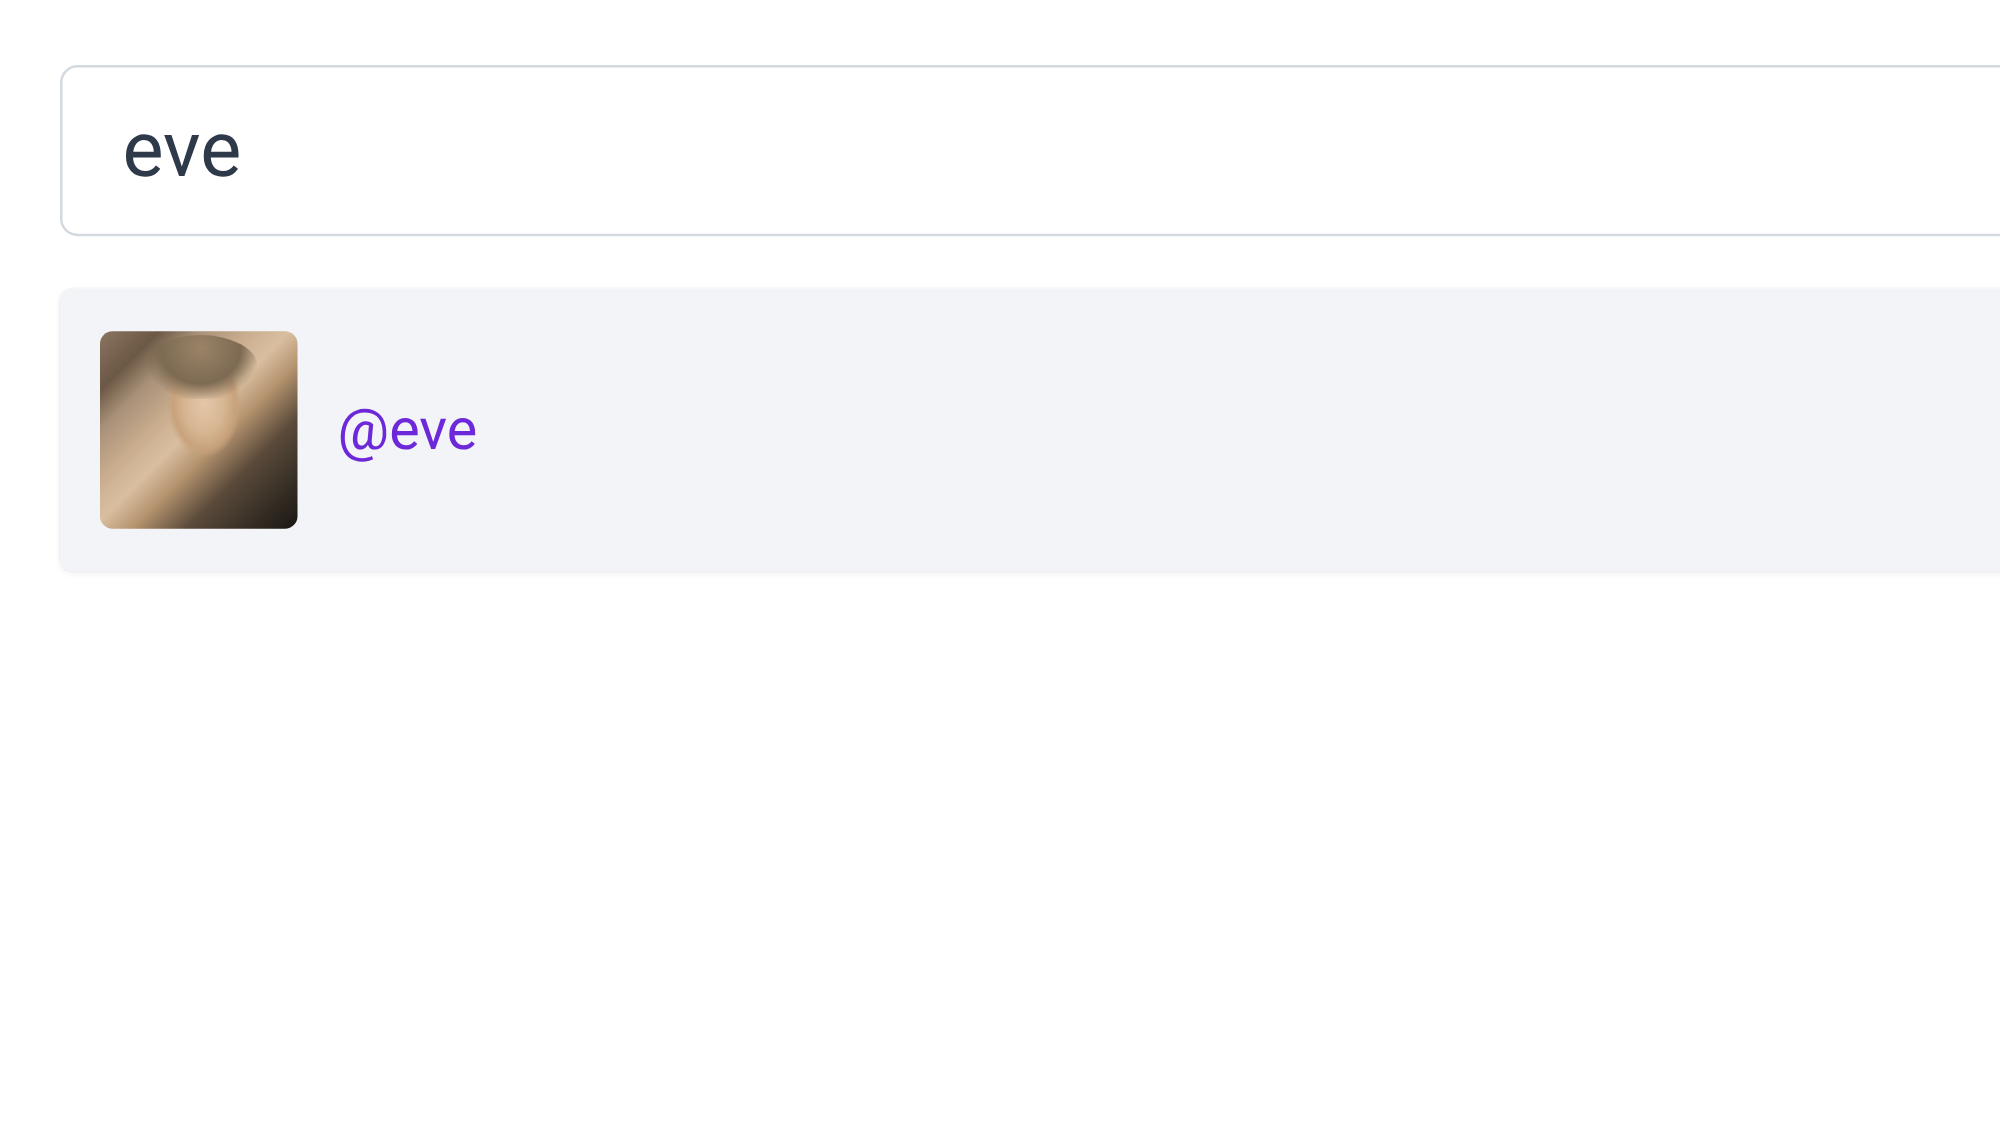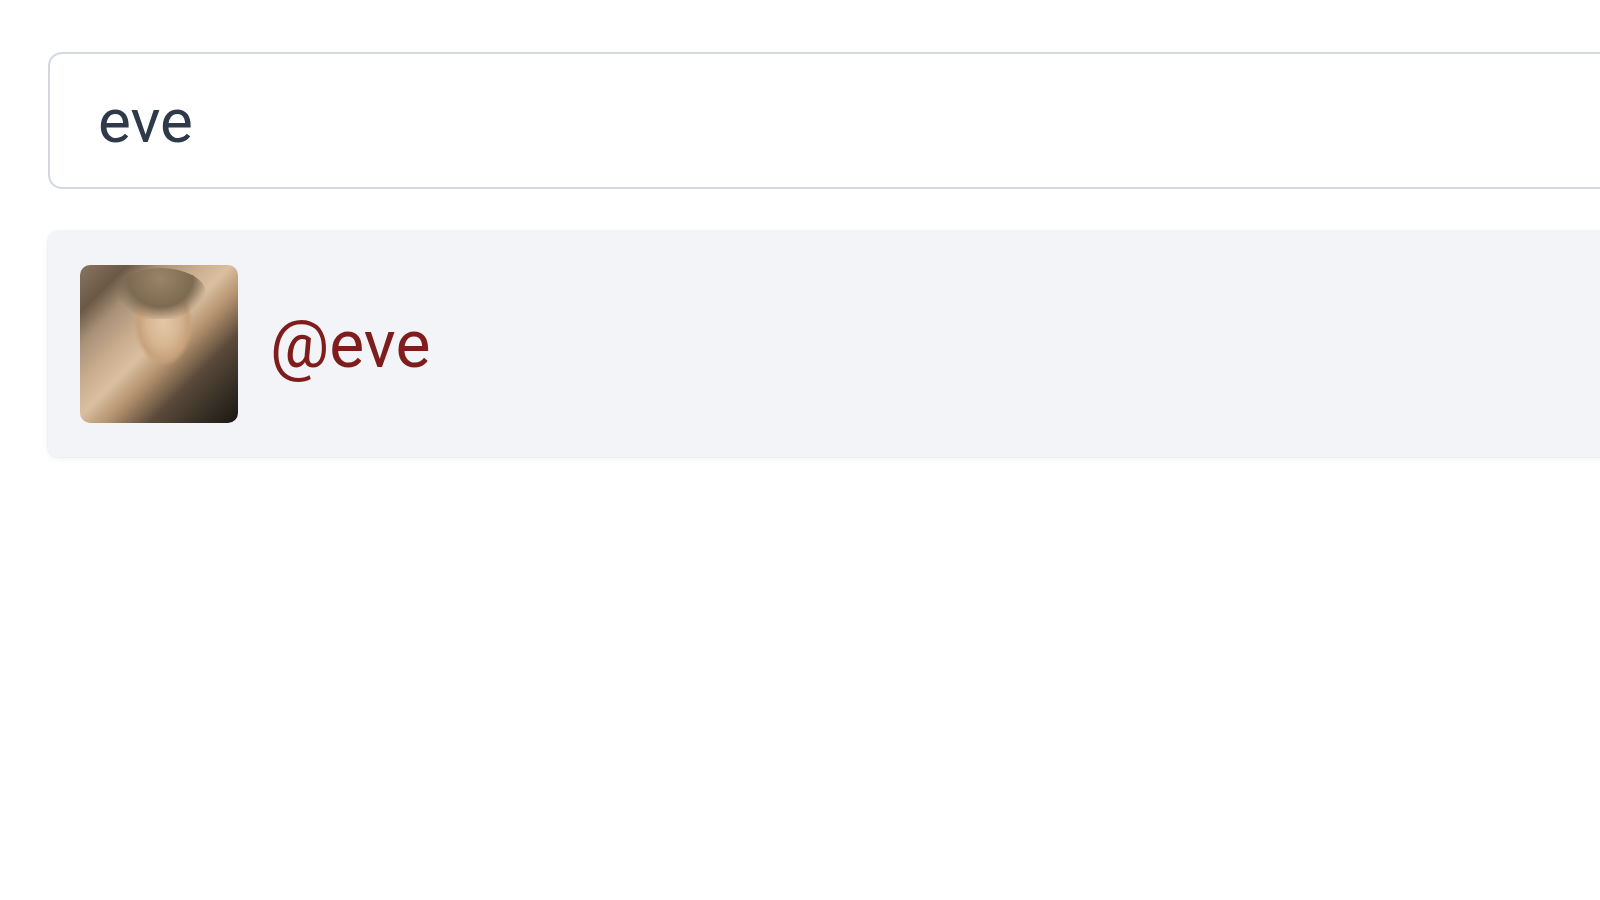--- a/index.html
+++ b/index.html
@@ -73,22 +73,22 @@
       content: "";
       position: absolute;
       top: 2%;
       left: 22%;
       width: 58%;
       height: 32%;
       background: radial-gradient(ellipse at 50% 20%, #9a8468 0%, #7d6a52 50%, transparent 75%);
       border-radius: 50% 50% 30% 30%;
     }
     .handle {
-      font-size: 66px;
-      color: #7f1d1d;
+      font-size: 46px;
+      color: #6d28d9;
       font-weight: 400;
     }
   </style>
 </head>
 <body>
 
 <div class="container">
   <div class="search-box">
     <input class="search-input" type="text" value="eve" style="">
   </div>

